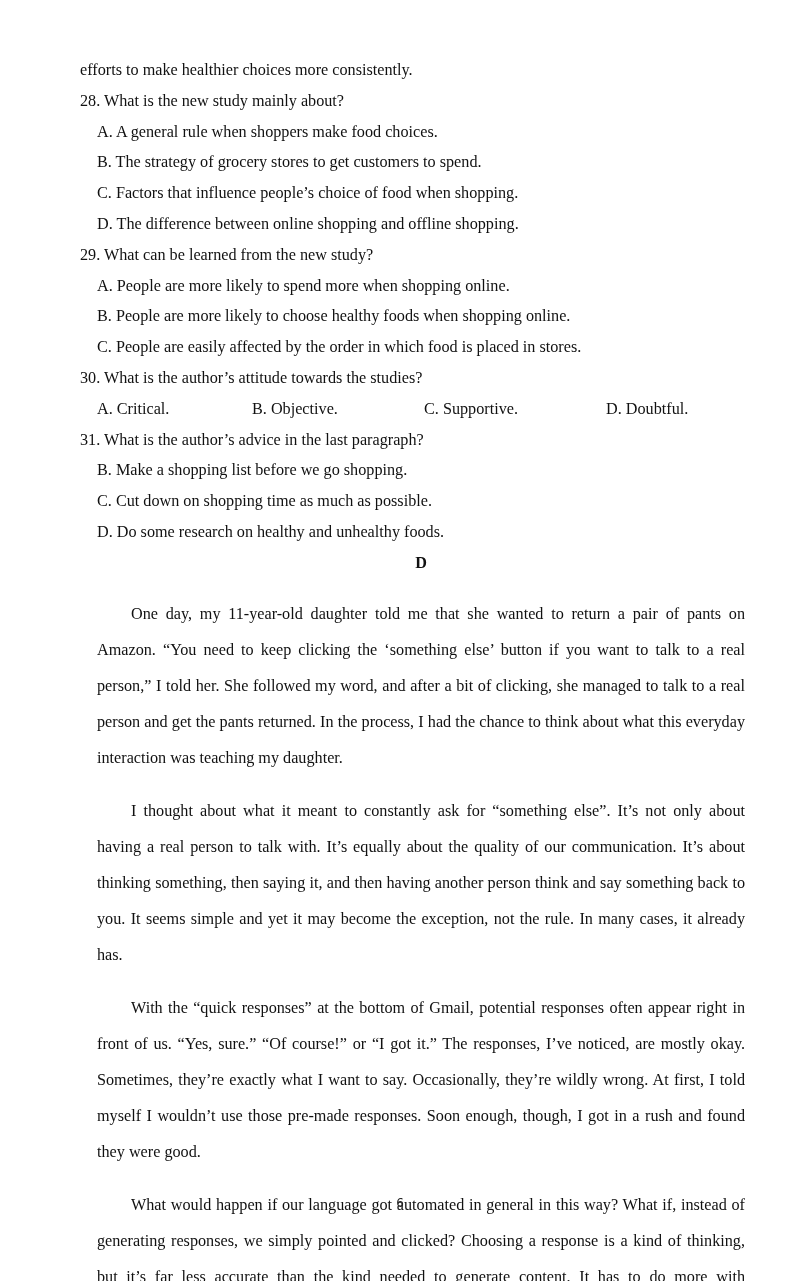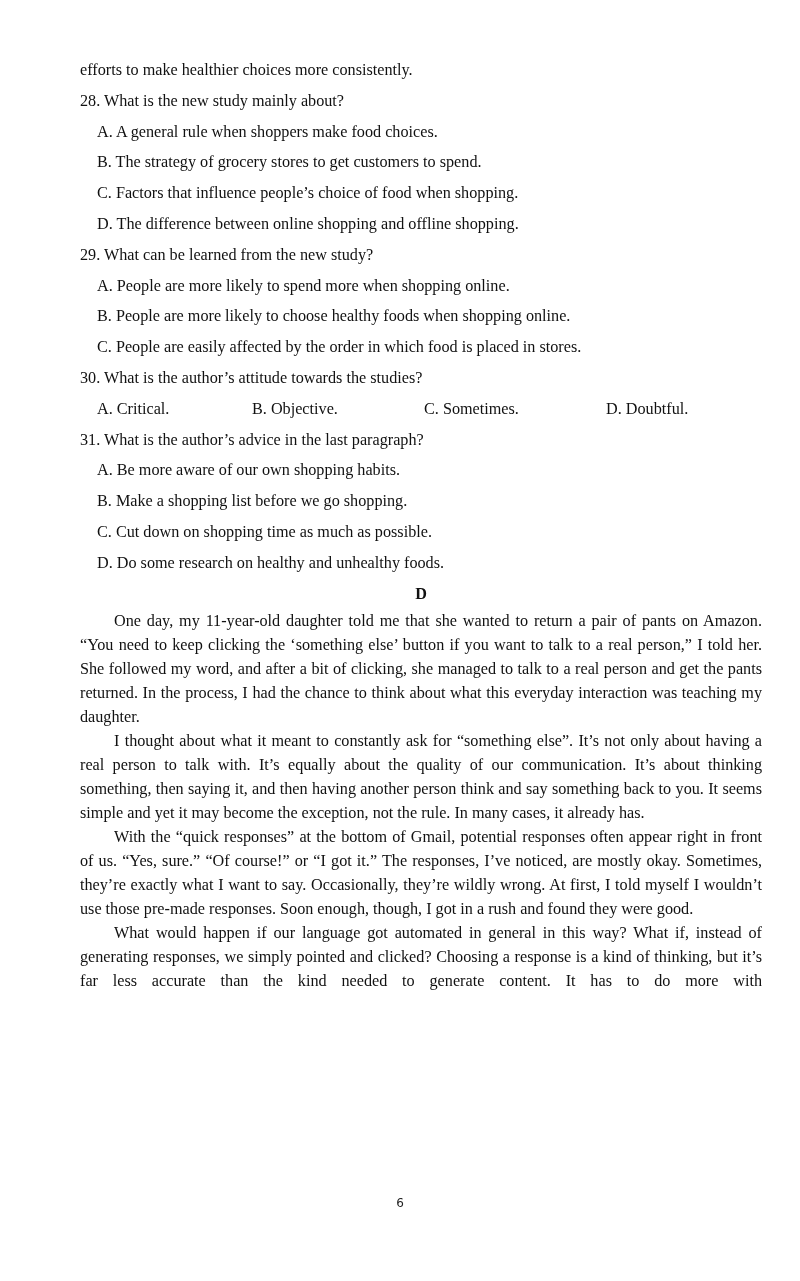--- a/index.html
+++ b/index.html
@@ -6,21 +6,21 @@
     body { width: 800px; height: 1281px; position: relative; overflow: hidden;
       font-family: "Liberation Serif", serif; color: #111; font-size: 16.2px; }
     .page { position: absolute; left: 80px; top: 55px; width: 682px; }
     .line { height: 30.8px; line-height: 30.8px; white-space: nowrap; }
     .opt { padding-left: 17px; font-family: Liberation Serif, serif; }
     .opts-row { display: flex; padding-left: 17px; }
     .opts-row span:nth-child(1) { width: 155px; }
     .opts-row span:nth-child(2) { width: 172px; }
     .opts-row span:nth-child(3) { width: 182px; }
     .section { text-align: center; font-weight: bold; height: 30.8px; line-height: 30.8px; }
-    .para { text-align: justify; text-align-last: left; line-height: 24px; text-indent: 34px; margin: 0; hyphens: none; }
+    .para { text-align: justify; text-align-last: left; line-height: 36px; text-indent: 34px; margin: 17px; hyphens: none; }
     .para.last { text-align-last: justify; }
     .page-num { position: absolute; left: 0; width: 800px; top: 1196px; text-align: center;
       font-family: "DejaVu Sans", sans-serif; font-size: 12px; color: #222; }
   </style>
 </head>
 <body>
 
 <div class="page">
   <div class="line">efforts to make healthier choices more consistently.</div>
 
@@ -37,28 +37,27 @@
     <div class="line opt">A. People are more likely to spend more when shopping online.</div>
     <div class="line opt">B. People are more likely to choose healthy foods when shopping online.</div>
     <div class="line opt">C. People are easily affected by the order in which food is placed in stores.</div>
   </div>
 
   <div>
     <div class="line">30. What is the author’s attitude towards the studies?</div>
     <div class="line opts-row">
       <span>A. Critical.</span>
       <span>B. Objective.</span>
-      <span>C. Sometimes.</span>
+      <span>C. Supportive.</span>
       <span>D. Doubtful.</span>
     </div>
   </div>
 
   <div>
     <div class="line">31. What is the author’s advice in the last paragraph?</div>
-    <div class="line opt">A. Be more aware of our own shopping habits.</div>
     <div class="line opt">B. Make a shopping list before we go shopping.</div>
     <div class="line opt">C. Cut down on shopping time as much as possible.</div>
     <div class="line opt">D. Do some research on healthy and unhealthy foods.</div>
   </div>
 
   <div class="section">D</div>
 
   <p class="para">One day, my 11-year-old daughter told me that she wanted to return a pair of pants on Amazon. “You need to keep clicking the ‘something else’ button if you want to talk to a real person,” I told her. She followed my word, and after a bit of clicking, she managed to talk to a real person and get the pants returned. In the process, I had the chance to think about what this everyday interaction was teaching my daughter.</p>
   <p class="para">I thought about what it meant to constantly ask for “something else”. It’s not only about having a real person to talk with. It’s equally about the quality of our communication. It’s about thinking something, then saying it, and then having another person think and say something back to you. It seems simple and yet it may become the exception, not the rule. In many cases, it already has.</p>
   <p class="para">With the “quick responses” at the bottom of Gmail, potential responses often appear right in front of us. “Yes, sure.” “Of course!” or “I got it.” The responses, I’ve noticed, are mostly okay. Sometimes, they’re exactly what I want to say. Occasionally, they’re wildly wrong. At first, I told myself I wouldn’t use those pre-made responses. Soon enough, though, I got in a rush and found they were good.</p>

